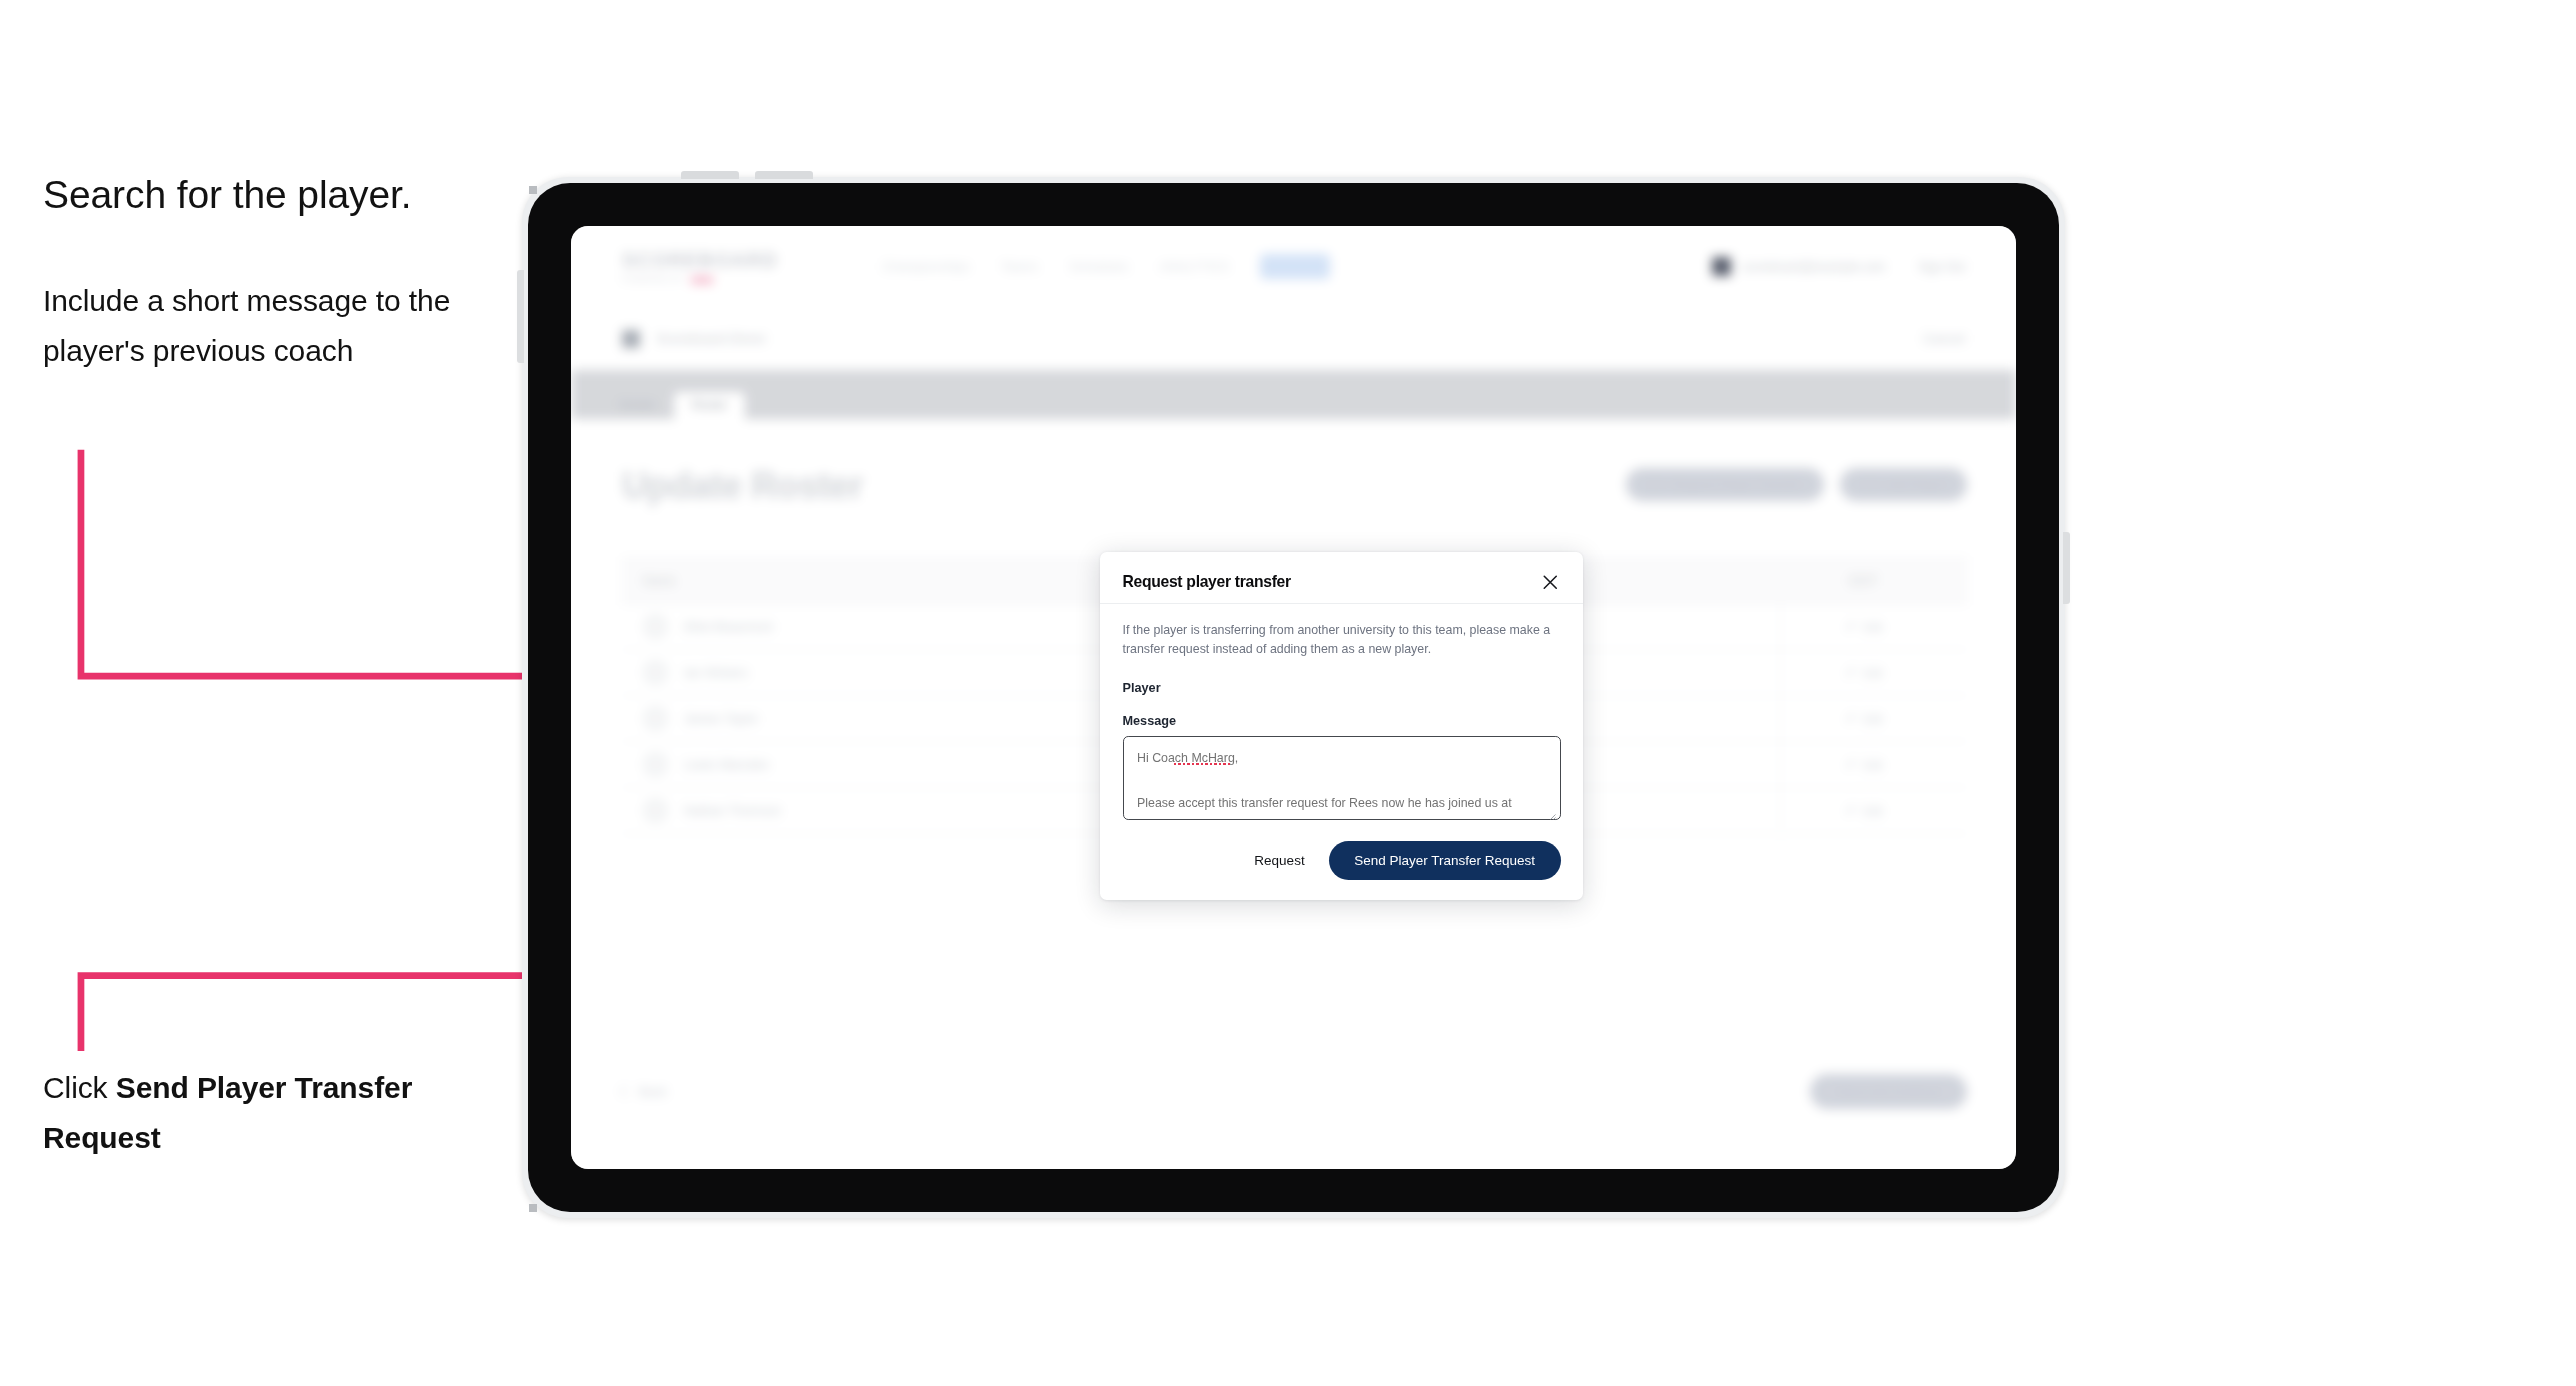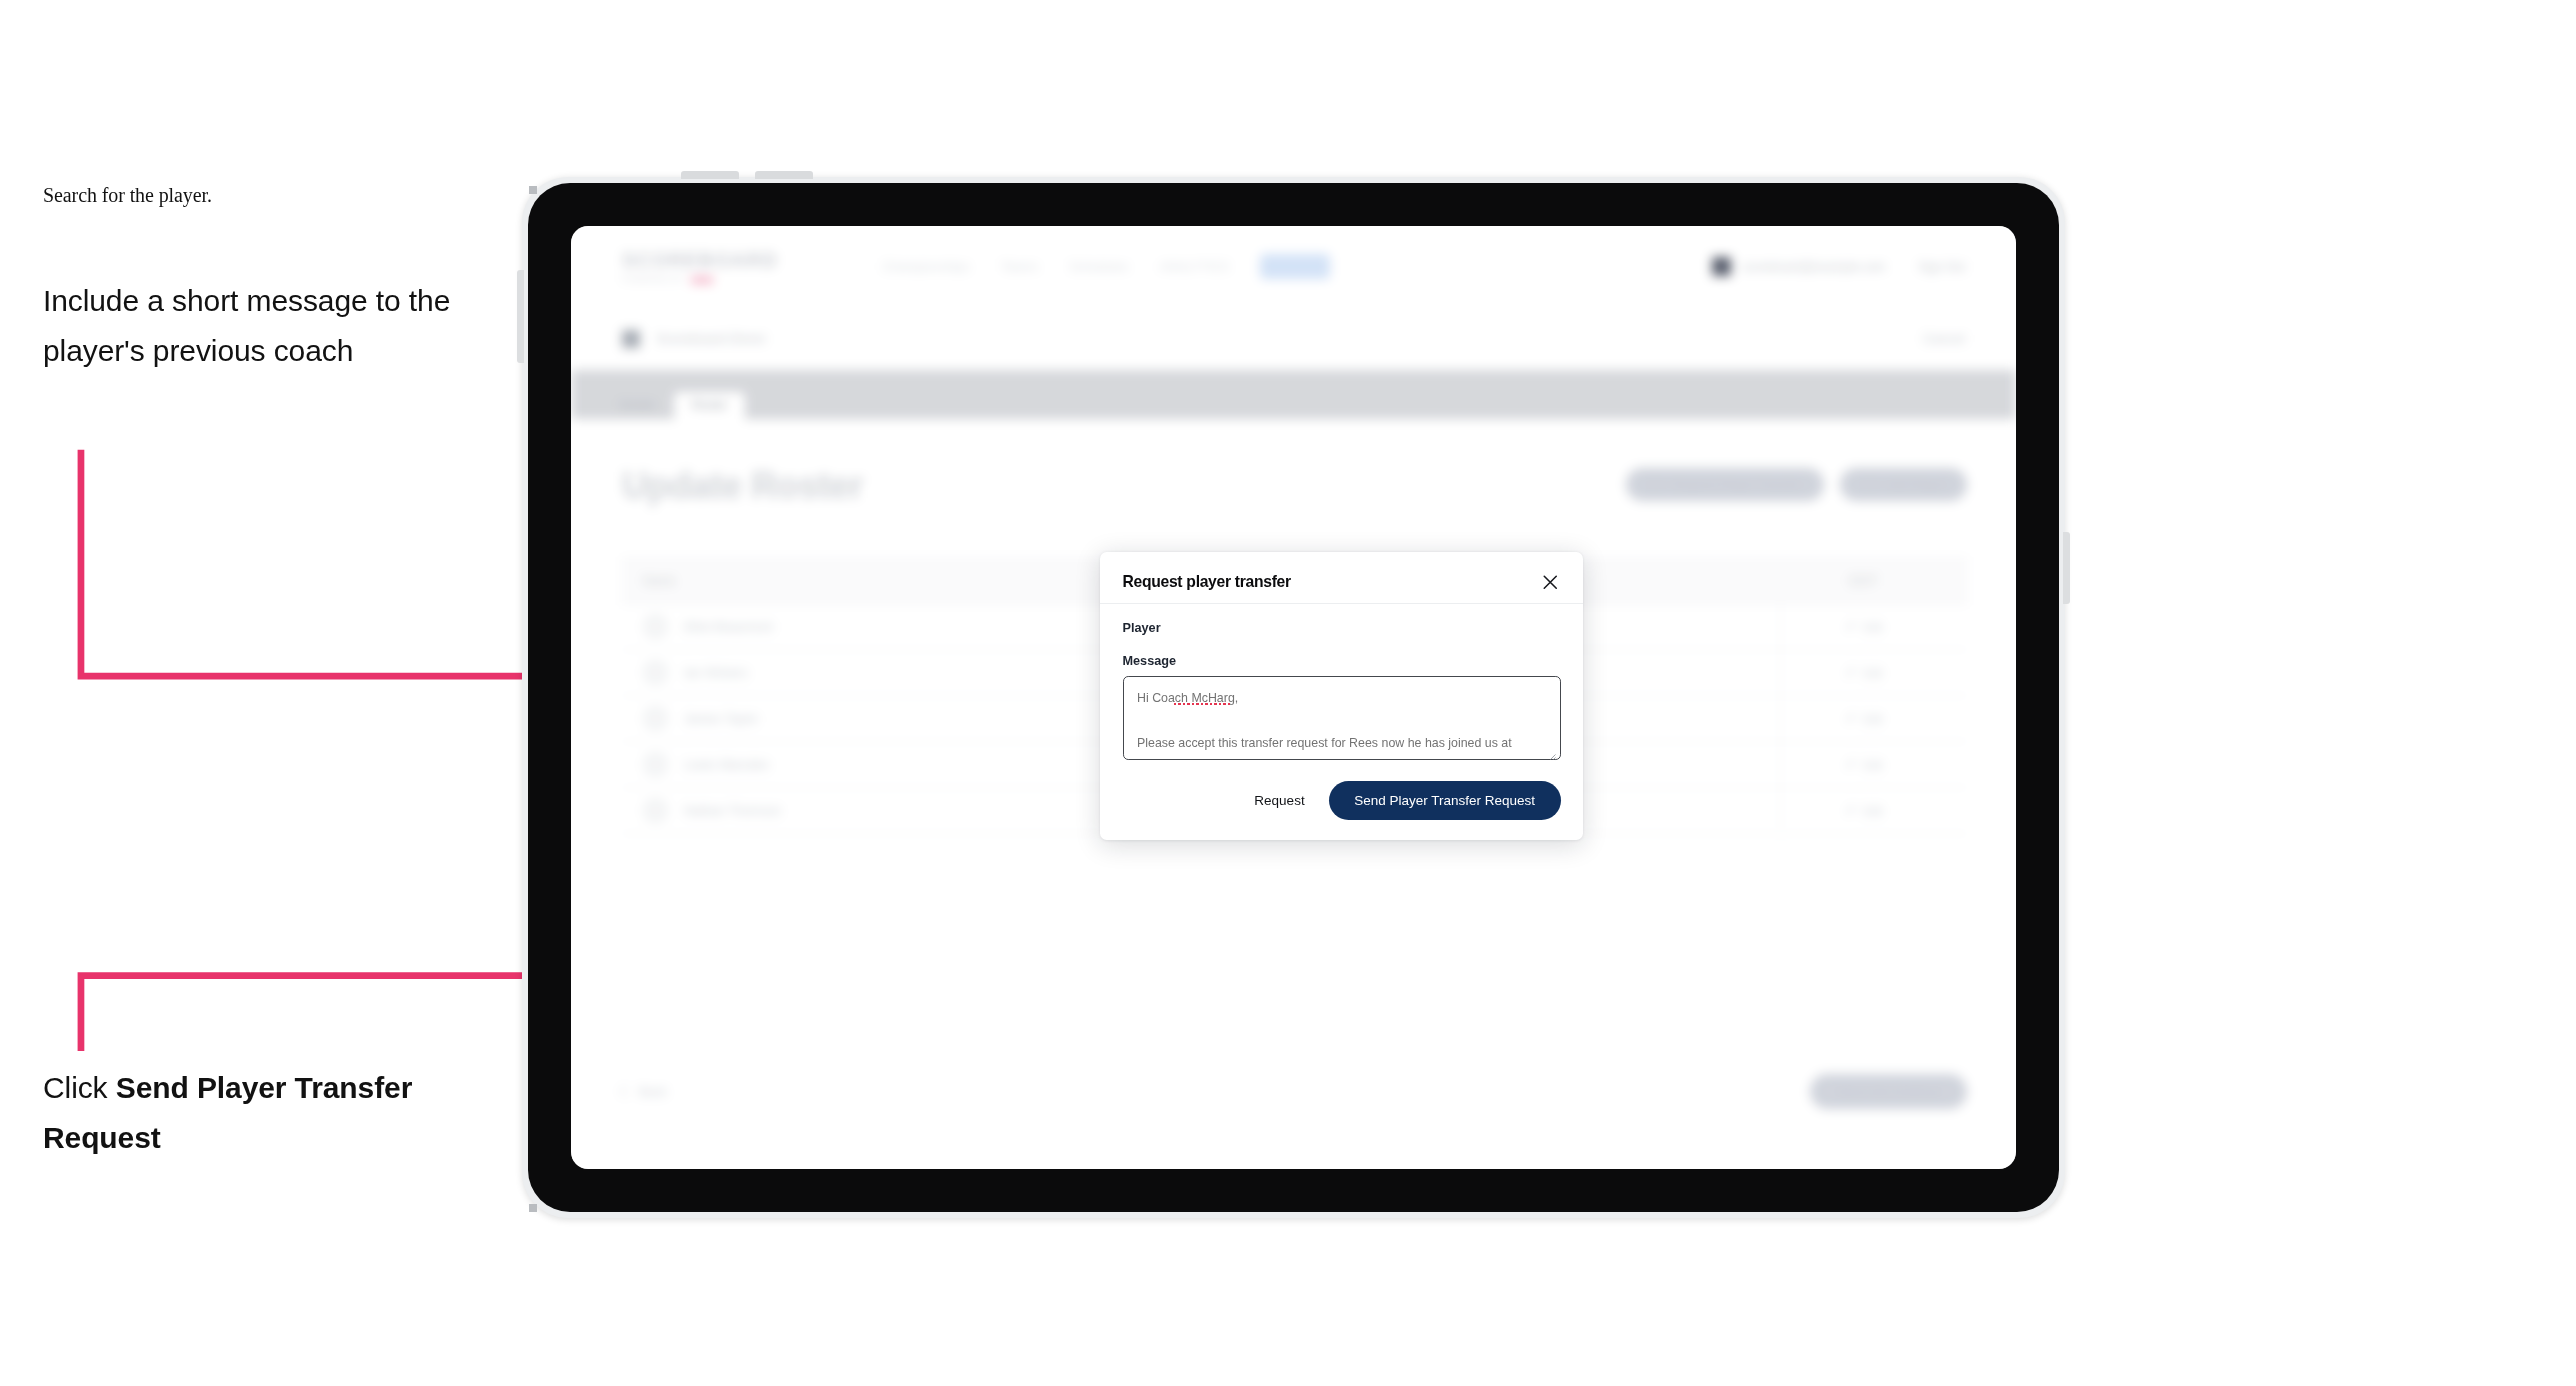--- a/index.html
+++ b/index.html
@@ -19,24 +19,23 @@
   .annot-text {
     position: absolute;
     color: #121212;
     font-family: "Liberation Sans", sans-serif;
     font-weight: 400;
     letter-spacing: -0.1px;
   }
   #annot-1 {
     left: 43px;
     top: 174px;
-    font-size: 20px;
+    font-size: 39px;
     line-height: 42px;
     width: 479px;
-    font-family: Liberation Serif, serif;
   }
   #annot-2 {
     left: 43px;
     top: 276px;
     font-size: 30px;
     line-height: 50px;
     width: 449px;
   }
   #annot-3 {
     left: 43px;
@@ -698,20 +697,21 @@
         <div id="modal-header">
           <div id="modal-title">Request player transfer</div>
           <div id="modal-close">
             <svg width="16.5" height="16.5" viewBox="0 0 22 22" aria-hidden="true">
               <path d="M3 3 L19 19 M19 3 L3 19" stroke="#16181d" stroke-width="2.1" stroke-linecap="round" fill="none"></path>
             </svg>
           </div>
         </div>
 
         <div id="modal-body">
+          <p id="modal-desc">If the player is transferring from another university to this team, please make a transfer request instead of adding them as a new player.</p>
 
           <div id="field-player">
             <label class="field-label">Player</label>
           </div>
 
           <div>
             <label class="field-label">Message</label>
             <div id="message-textarea-wrap">
               <textarea id="message-textarea" style="">Hi Coach McHarg,
 

